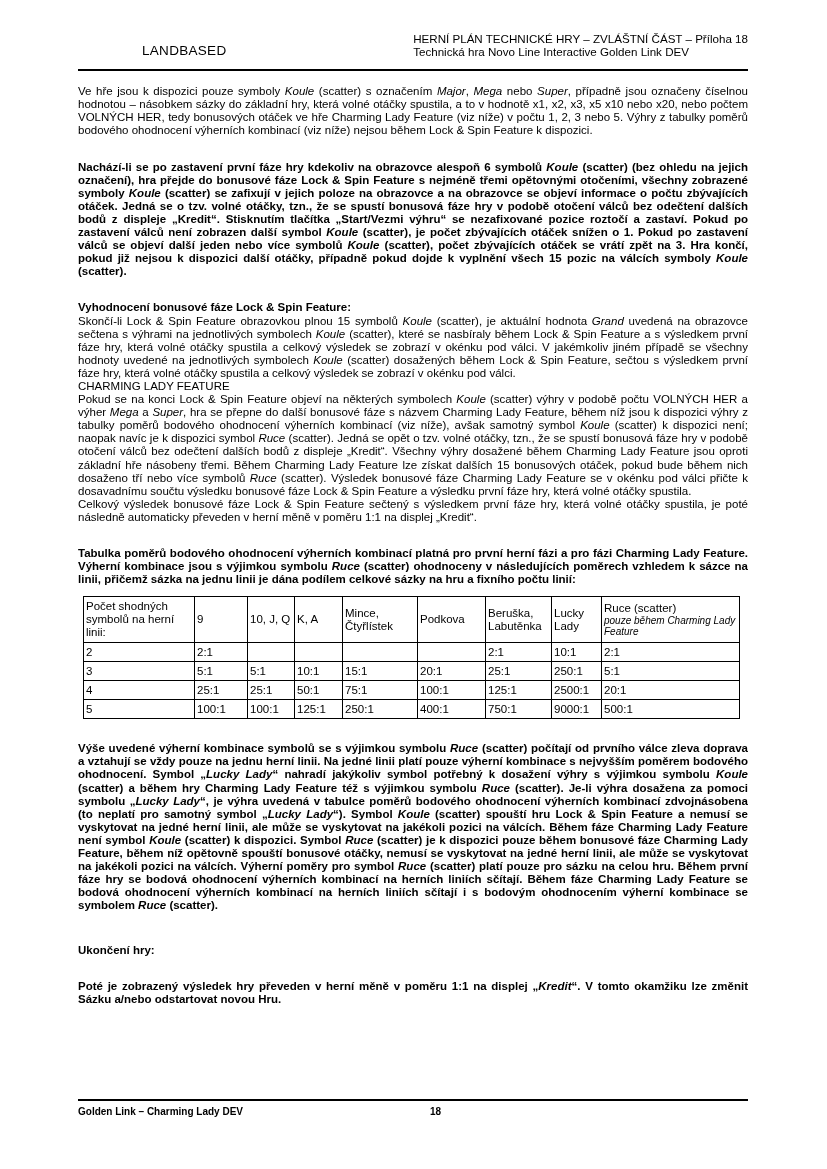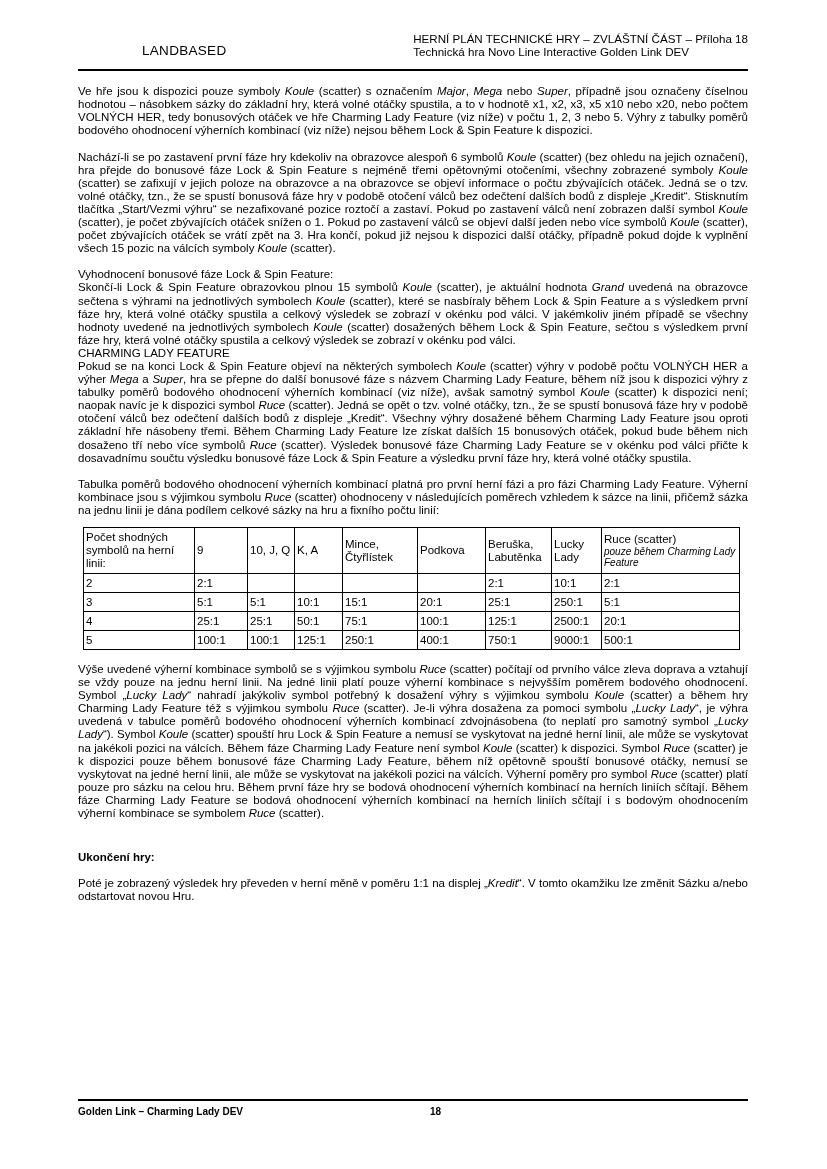--- a/index.html
+++ b/index.html
@@ -16,21 +16,21 @@
 
   
   header { display:flex; align-items:flex-end; padding-top:33px; }
   .brand { font-size:13.5px; line-height:14px; margin-left:64px; letter-spacing:0.3px; }
   .hdr-right { margin-left:auto; text-align:left; font-weight:400; font-size:11.6px; line-height:12.6px; }
   .rule { border:none; border-top:2px solid #000; height:0; margin:11px 0 0 0; }
 
   
   main { margin-top:14px; font-size:11.5px; line-height:13.1px; text-align:justify; }
   main p { margin:0; }
-  .gap  { margin-top:13px; }
+  .gap  { margin-top:23px;font-weight:bold; }
   .h-bold { font-weight:700; }
   .mt31 { margin-top:31px; }
   .mt18 { margin-top:18px; }
 
   
   table.payout {
     border-collapse:collapse; table-layout:fixed;
     width:656px; margin:10px 0 0 5px;
     text-align:left; font-size:11.5px; line-height:13px;
   }
@@ -62,20 +62,21 @@
     </header>
     <div class="rule"></div>
 
     <main>
       <p><span>Ve hře jsou k dispozici pouze symboly </span><i>Koule</i><span> (scatter) s označením </span><i>Major</i><span>, </span><i>Mega</i><span> nebo </span><i>Super</i><span>, případně jsou označeny číselnou hodnotou – násobkem sázky do základní hry, která volné otáčky spustila, a to v hodnotě x1, x2, x3, x5 x10 nebo x20, nebo počtem VOLNÝCH HER, tedy bonusových otáček ve hře Charming Lady Feature (viz níže) v počtu 1, 2, 3 nebo 5. Výhry z tabulky poměrů bodového ohodnocení výherních kombinací (viz níže) nejsou během Lock &amp; Spin Feature k dispozici.</span></p>
       <p class="gap"><span>Nachází-li se po zastavení první fáze hry kdekoliv na obrazovce alespoň 6 symbolů </span><i>Koule</i><span> (scatter) (bez ohledu na jejich označení), hra přejde do bonusové fáze Lock &amp; Spin Feature s nejméně třemi opětovnými otočeními, všechny zobrazené symboly </span><i>Koule</i><span> (scatter) se zafixují v jejich poloze na obrazovce a na obrazovce se objeví informace o počtu zbývajících otáček. Jedná se o tzv. volné otáčky, tzn., že se spustí bonusová fáze hry v podobě otočení válců bez odečtení dalších bodů z displeje „Kredit“. Stisknutím tlačítka „Start/Vezmi výhru“ se nezafixované pozice roztočí a zastaví. Pokud po zastavení válců není zobrazen další symbol </span><i>Koule</i><span> (scatter), je počet zbývajících otáček snížen o 1. Pokud po zastavení válců se objeví další jeden nebo více symbolů </span><i>Koule</i><span> (scatter), počet zbývajících otáček se vrátí zpět na 3. Hra končí, pokud již nejsou k dispozici další otáčky, případně pokud dojde k vyplnění všech 15 pozic na válcích symboly </span><i>Koule</i><span> (scatter).</span></p>
       <p class="gap">Vyhodnocení bonusové fáze Lock &amp; Spin Feature:</p>
       <p><span>Skončí-li Lock &amp; Spin Feature obrazovkou plnou 15 symbolů </span><i>Koule</i><span> (scatter), je aktuální hodnota </span><i>Grand</i><span> uvedená na obrazovce sečtena s výhrami na jednotlivých symbolech </span><i>Koule</i><span> (scatter), které se nasbíraly během Lock &amp; Spin Feature a s výsledkem první fáze hry, která volné otáčky spustila a celkový výsledek se zobrazí v okénku pod válci. V jakémkoliv jiném případě se všechny hodnoty uvedené na jednotlivých symbolech </span><i>Koule</i><span> (scatter) dosažených během Lock &amp; Spin Feature, sečtou s výsledkem první fáze hry, která volné otáčky spustila a celkový výsledek se zobrazí v okénku pod válci.</span></p>
       <p>CHARMING LADY FEATURE</p>
       <p><span>Pokud se na konci Lock &amp; Spin Feature objeví na některých symbolech </span><i>Koule</i><span> (scatter) výhry v podobě počtu VOLNÝCH HER a výher </span><i>Mega</i><span> a </span><i>Super</i><span>, hra se přepne do další bonusové fáze s názvem Charming Lady Feature, během níž jsou k dispozici výhry z tabulky poměrů bodového ohodnocení výherních kombinací (viz níže), avšak samotný symbol </span><i>Koule</i><span> (scatter) k dispozici není; naopak navíc je k dispozici symbol </span><i>Ruce</i><span> (scatter). Jedná se opět o tzv. volné otáčky, tzn., že se spustí bonusová fáze hry v podobě otočení válců bez odečtení dalších bodů z displeje „Kredit“. Všechny výhry dosažené během Charming Lady Feature jsou oproti základní hře násobeny třemi. Během Charming Lady Feature lze získat dalších 15 bonusových otáček, pokud bude během nich dosaženo tří nebo více symbolů </span><i>Ruce</i><span> (scatter). Výsledek bonusové fáze Charming Lady Feature se v okénku pod válci přičte k dosavadnímu součtu výsledku bonusové fáze Lock &amp; Spin Feature a výsledku první fáze hry, která volné otáčky spustila.</span></p>
+      <p><span>Celkový výsledek bonusové fáze Lock &amp; Spin Feature sečtený s výsledkem první fáze hry, která volné otáčky spustila, je poté následně automaticky převeden v herní měně v poměru 1:1 na displej „Kredit“.</span></p>
       <p class="gap"><span>Tabulka poměrů bodového ohodnocení výherních kombinací platná pro první herní fázi a pro fázi Charming Lady Feature. Výherní kombinace jsou s výjimkou symbolu </span><i>Ruce</i><span> (scatter) ohodnoceny v následujících poměrech vzhledem k sázce na linii, přičemž sázka na jednu linii je dána podílem celkové sázky na hru a fixního počtu linií:</span></p>
 
       <table class="payout">
         <colgroup>
           <col style="width:111px">
             <col style="width:53px">
             <col style="width:47px">
           <col style="width:48px">
             <col style="width:75px">
             <col style="width:68px">

